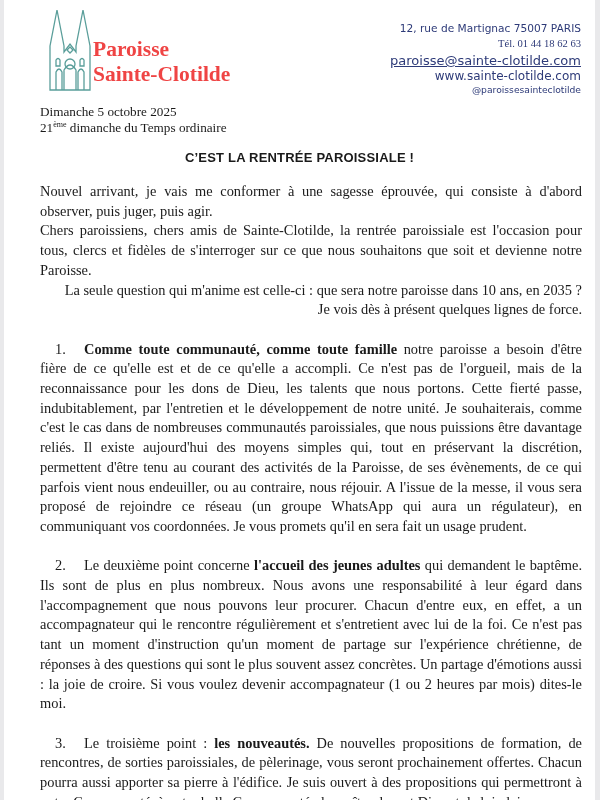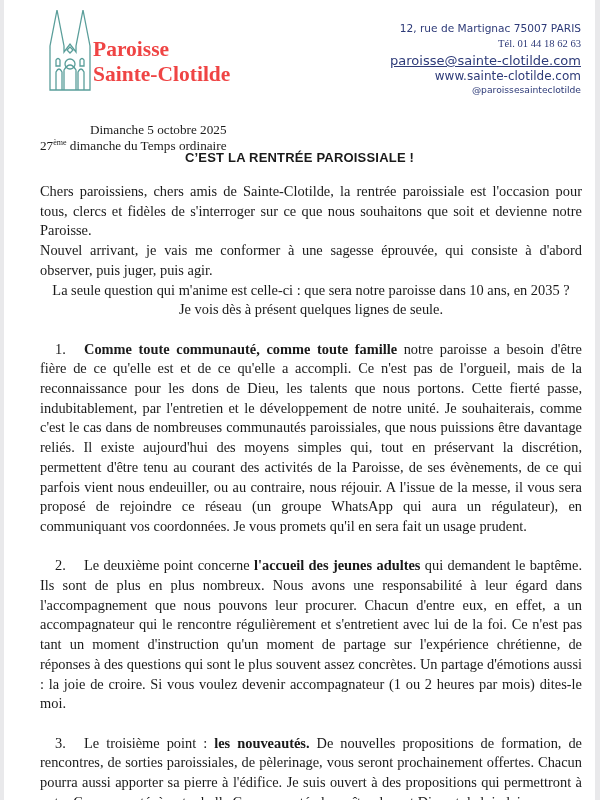--- a/index.html
+++ b/index.html
@@ -29,35 +29,35 @@
     margin-left: 45px;
   }
   .contact div { white-space: nowrap; }
   .contact .c1 { font-size: 10.6px; line-height: 16px; }
   .contact .c2 { font-size: 10.6px; line-height: 16px; font-family: Liberation Serif, serif; }
   .contact .c3 { font-size: 13px; line-height: 17px; text-decoration: underline; }
   .contact .c4 { font-size: 12px; line-height: 14px; }
   .contact .c5 { font-size: 9.2px; line-height: 14px; }
 
   .dateblock {
-    position: absolute; left: 36px; top: 122px;
-    font-size: 13.2px; line-height: 16px; text-align: right;
+    position: absolute; left: 36px; top: 104px;
+    font-size: 13.2px; line-height: 16px;
   }
   .dateblock sup { font-size: 8px; line-height: 0; vertical-align: 5px; }
   .title {
     position: absolute; left: 0; width: 591px; top: 150px; text-align: center;
     font-family: "Liberation Sans", sans-serif; font-weight: bold;
     font-size: 13px; letter-spacing: 0.2px;
   }
   .body {
     position: absolute; left: 36px; top: 182px; width: 542px;
     font-size: 14.4px; line-height: 19.7px;
   }
   .body p { margin: 0; }
-  .intro p { text-align: center; }
+  .intro p { text-align: right; }
   .intro .j { text-align: justify; text-align-last: left; }
   .point { margin-top: 19.7px !important; text-align: justify; }
   .point .num { display: inline-block; width: 29px; padding-left: 15px; }
   .point b { font-weight: bold; }
   .closing {
     position: absolute; left: 36px; top: 760px; width: 536px;
     font-size: 14.4px; line-height: 19px;
   }
   .closing .sig { position: absolute; right: 0; top: 0; margin-top: 43px; }
 </style>
@@ -85,31 +85,31 @@
   <div class="contact">
     <div class="c1">12, rue de Martignac 75007 PARIS</div>
     <div class="c2">Tél. 01 44 18 62 63</div>
     <div class="c3">paroisse@sainte-clotilde.com</div>
     <div class="c4">www.sainte-clotilde.com</div>
     <div class="c5">@paroissesainteclotilde</div>
   </div>
 
   <div class="dateblock">
     <div>Dimanche 5 octobre 2025</div>
-    <div><span>27</span><sup>ème</sup><span> dimanche du Temps ordinaire</span></div>
+    <div><span>21</span><sup>ème</sup><span> dimanche du Temps ordinaire</span></div>
   </div>
 
   <div class="title">C’EST LA RENTRÉE PAROISSIALE !</div>
 
   <div class="body">
     <div class="intro">
+      <p class="j">Nouvel arrivant, je vais me conformer à une sagesse éprouvée, qui consiste à d'abord observer, puis juger, puis agir.</p>
       <p class="j">Chers paroissiens, chers amis de Sainte-Clotilde, la rentrée paroissiale est l'occasion pour tous, clercs et fidèles de s'interroger sur ce que nous souhaitons que soit et devienne notre Paroisse.</p>
-      <p class="j">Nouvel arrivant, je vais me conformer à une sagesse éprouvée, qui consiste à d'abord observer, puis juger, puis agir.</p>
       <p>La seule question qui m'anime est celle-ci : que sera notre paroisse dans 10 ans, en 2035 ?</p>
-      <p>Je vois dès à présent quelques lignes de seule.</p>
+      <p>Je vois dès à présent quelques lignes de force.</p>
     </div>
 
     <p class="point"><span class="num">1.</span><span></span><b>Comme toute communauté, comme toute famille</b><span> notre paroisse a besoin d'être fière de ce qu'elle est et de ce qu'elle a accompli. Ce n'est pas de l'orgueil, mais de la reconnaissance pour les dons de Dieu, les talents que nous portons. Cette fierté passe, indubitablement, par l'entretien et le développement de notre unité. Je souhaiterais, comme c'est le cas dans de nombreuses communautés paroissiales, que nous puissions être davantage reliés. Il existe aujourd'hui des moyens simples qui, tout en préservant la discrétion, permettent d'être tenu au courant des activités de la Paroisse, de ses évènements, de ce qui parfois vient nous endeuiller, ou au contraire, nous réjouir. A l'issue de la messe, il vous sera proposé de rejoindre ce réseau (un groupe WhatsApp qui aura un régulateur), en communiquant vos coordonnées. Je vous promets qu'il en sera fait un usage prudent.</span></p>
 
     <p class="point"><span class="num">2.</span><span>Le deuxième point concerne </span><b>l'accueil des jeunes adultes</b><span> qui demandent le baptême. Ils sont de plus en plus nombreux. Nous avons une responsabilité à leur égard dans l'accompagnement que nous pouvons leur procurer. Chacun d'entre eux, en effet, a un accompagnateur qui le rencontre régulièrement et s'entretient avec lui de la foi. Ce n'est pas tant un moment d'instruction qu'un moment de partage sur l'expérience chrétienne, de réponses à des questions qui sont le plus souvent assez concrètes. Un partage d'émotions aussi : la joie de croire. Si vous voulez devenir accompagnateur (1 ou 2 heures par mois) dites-le moi.</span></p>
 
     <p class="point"><span class="num">3.</span><span>Le troisième point : </span><b>les nouveautés.</b><span> De nouvelles propositions de formation, de rencontres, de sorties paroissiales, de pèlerinage, vous seront prochainement offertes. Chacun pourra aussi apporter sa pierre à l'édifice. Je suis ouvert à des propositions qui permettront à notre Communauté, à notre belle Communauté, de croître devant Dieu et de lui plaire.</span></p>
   </div>
 
   <div class="closing">

